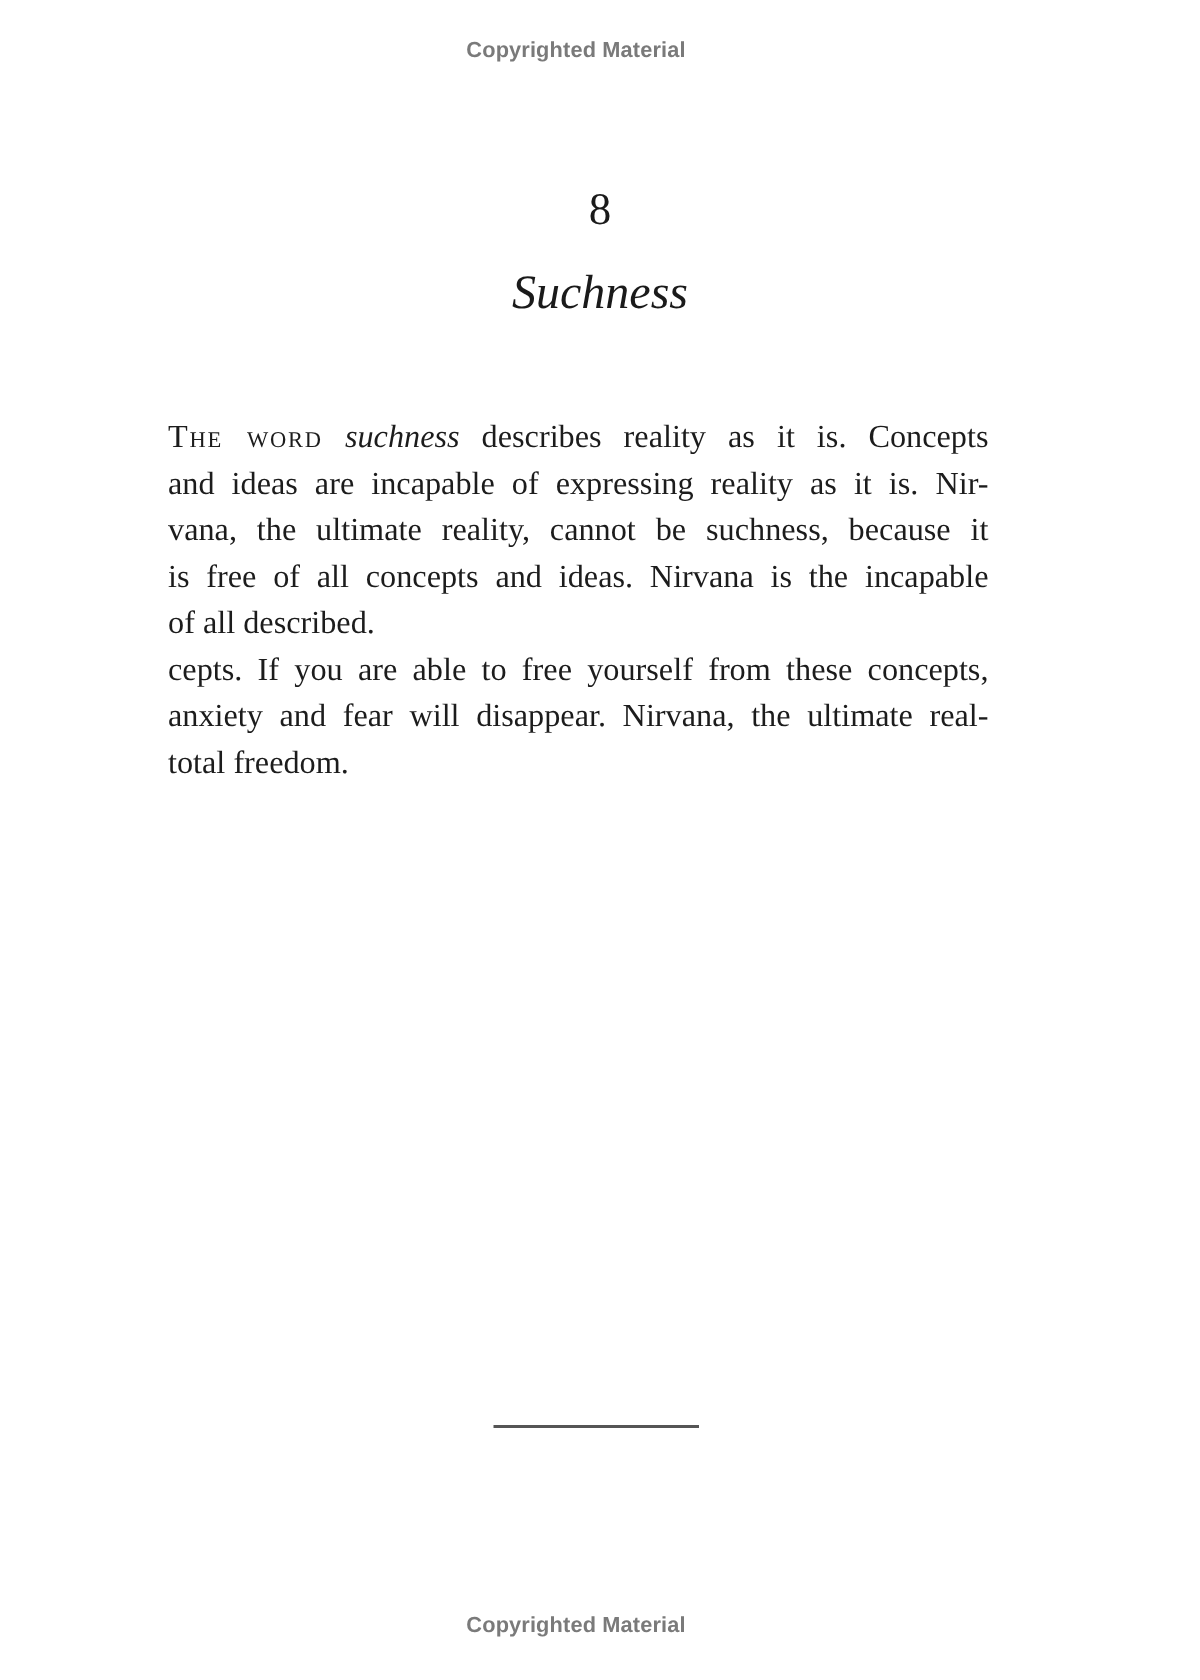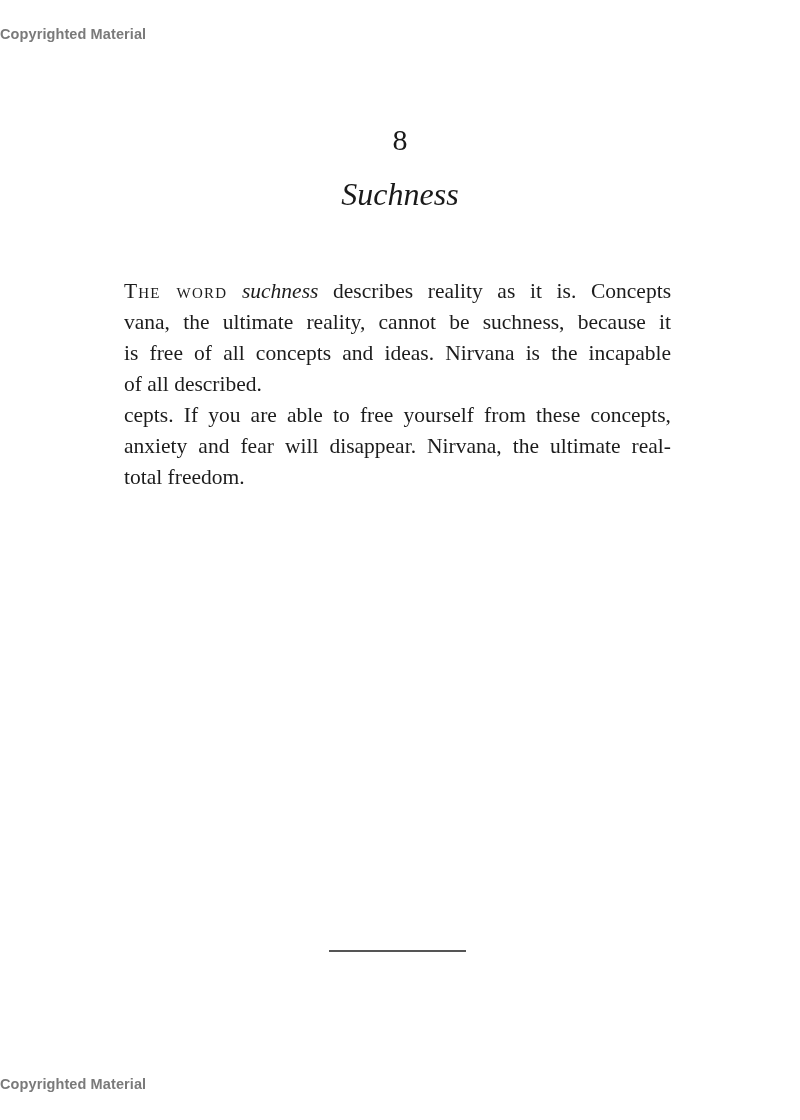--- a/index.html
+++ b/index.html
@@ -1,33 +1,33 @@
 <!DOCTYPE html>
 <html><head>
   <meta charset="utf-8">
   <style>
     html, body { margin: 0; padding: 0; background: #ffffff; }
     body { width: 800px; height: 1120px; position: relative; overflow: hidden; }
     .watermark {
-      position: absolute; left: 0; width: 768px; 
+      position: absolute; left: 0; width: 768px; text-align: center;
       font-family: "Liberation Sans", sans-serif; font-weight: bold;
       font-size: 14.5px; color: #7a7a7a; letter-spacing: 0.1px;
     }
     .wm-top { top: 26px; }
     .wm-bottom { top: 1076px; }
     .chapter-num {
       position: absolute; left: 0; width: 800px; top: 120px; text-align: center;
       font-family: "Liberation Serif", serif; font-size: 30px; color: #1a1a1a; line-height: 40px;
     }
     .chapter-title {
       position: absolute; left: 0; width: 800px; top: 172px; text-align: center;
       font-family: "Liberation Serif", serif; font-style: italic; font-size: 32px; color: #1a1a1a; line-height: 44px;
     }
     .body-text {
-      position: absolute; left: 124px; width: 547px; top: 276px;
+      position: absolute; left: 112px; width: 547px; top: 276px;
       font-family: "Liberation Serif", serif; font-size: 21.5px; color: #1c1c1c;
     }
     .line {
       display: block; height: 31px; line-height: 31px; white-space: nowrap;
       text-align: justify; text-align-last: justify; overflow: visible;
     }
     .line.last { text-align-last: left; }
     .indent { padding-left: 27px; }
     .smallcaps { font-variant: small-caps; letter-spacing: 1.2px; }
     .em { font-style: italic; }
@@ -39,20 +39,21 @@
 <body>
 
 <div class="watermark wm-top">Copyrighted Material</div>
 
 <div class="chapter-num">8</div>
 <div class="chapter-title">Suchness</div>
 
 <div class="body-text">
   <div>
     <span class="line"><span class="smallcaps">The word</span> <span class="em">suchness</span><span> describes reality as it is. Concepts</span></span>
+    <span class="line">and ideas are incapable of expressing reality as it is. Nir-</span>
     <span class="line">vana, the ultimate reality, cannot be suchness, because it</span>
     <span class="line">is free of all concepts and ideas. Nirvana is the incapable</span>
     <span class="line last">of all described.</span>
   </div>
   <div>
     <span class="line">cepts. If you are able to free yourself from these concepts,</span>
     <span class="line">anxiety and fear will disappear. Nirvana, the ultimate real-</span>
     <span class="line last">total freedom.</span>
   </div>
 </div>

